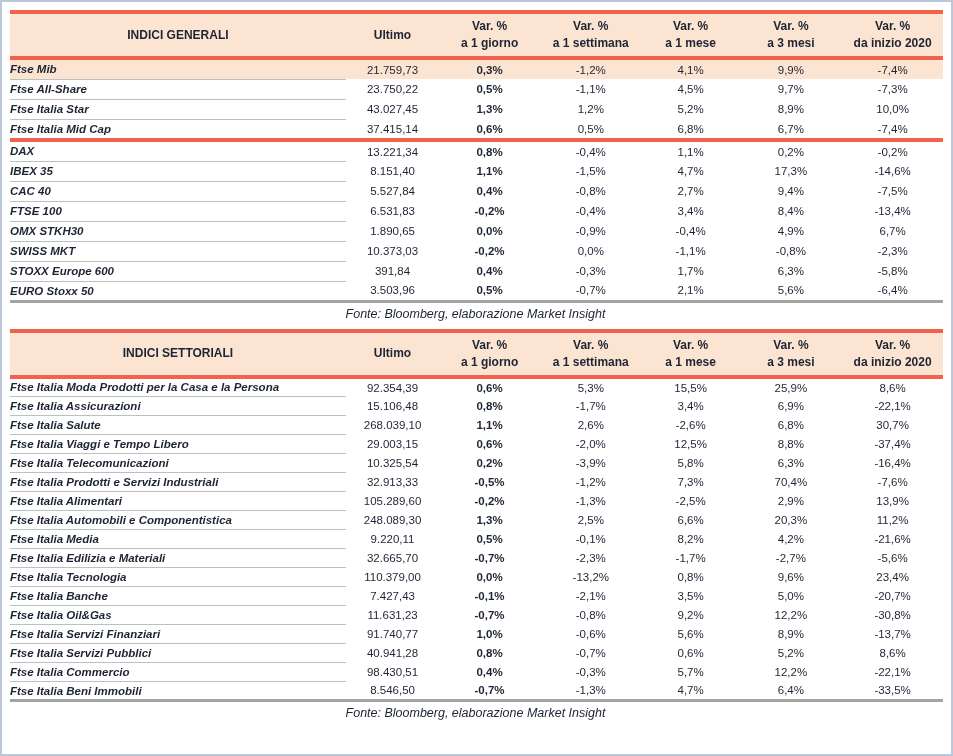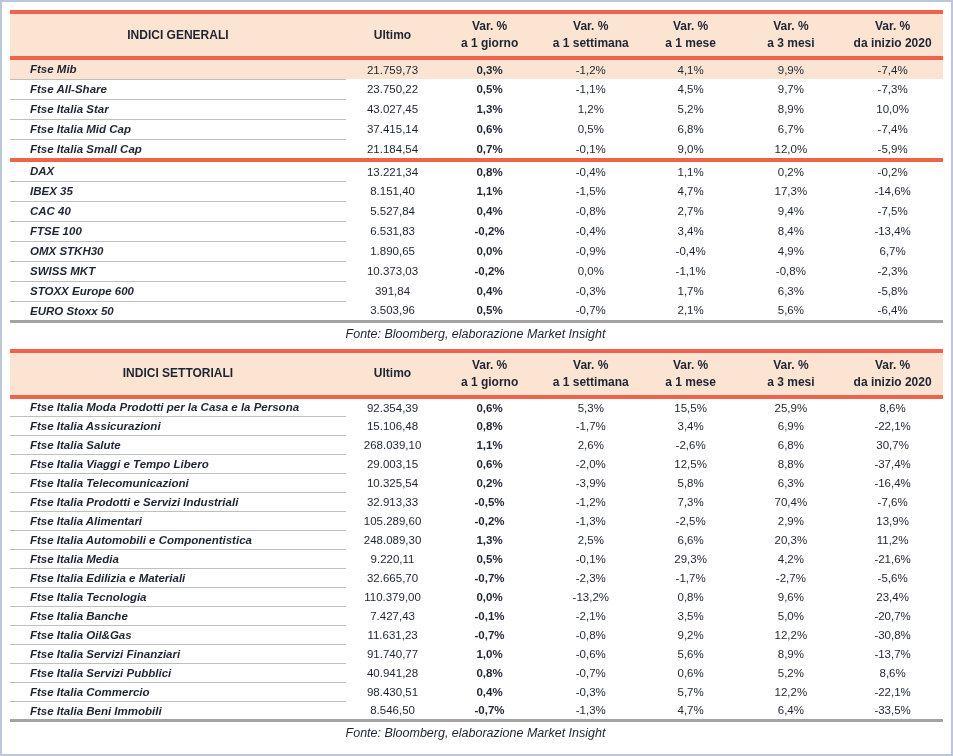--- a/index.html
+++ b/index.html
@@ -42,21 +42,21 @@
     padding: 1px 2px;
     text-align: center;
     white-space: nowrap;
     overflow: hidden;
   }
   table.compact tbody td { height: 19px; font-size: 11.5px; }
   tbody td.name-cell {
     text-align: left;
     font-weight: bold;
     font-style: italic;
-    padding-left: 20px;
+    padding-left: 0;
     border-bottom: 1px solid #bfbfbf;
   }
   tbody td.var-bold { font-weight: bold; margin-top: 12px; }
   tbody tr.highlight { background: #fce4d3; }
   tbody tr.last-row td { border-bottom: 3px solid #a3a3a3; }
   .source-note {
     text-align: center;
     font-style: italic;
     font-size: 12.5px;
     padding: 4px 2px 6px 0;
@@ -139,29 +139,20 @@
         <td class="var-cell">10,0%</td>
       </tr>
       <tr>
         <td class="name-cell">Ftse Italia Mid Cap</td>
         <td class="ultimo-cell">37.415,14</td>
         <td class="var-cell var-bold">0,6%</td>
         <td class="var-cell">0,5%</td>
         <td class="var-cell">6,8%</td>
         <td class="var-cell">6,7%</td>
         <td class="var-cell">-7,4%</td>
-      </tr>
-      <tr>
-        <td class="name-cell">Ftse Italia Small Cap</td>
-        <td class="ultimo-cell">21.184,54</td>
-        <td class="var-cell var-bold">0,7%</td>
-        <td class="var-cell">-0,1%</td>
-        <td class="var-cell">9,0%</td>
-        <td class="var-cell">12,0%</td>
-        <td class="var-cell">-5,9%</td>
       </tr>
       <tr class="divider-row">
         <td colspan="7"></td>
       </tr>
       <tr>
         <td class="name-cell">DAX</td>
         <td class="ultimo-cell">13.221,34</td>
         <td class="var-cell var-bold">0,8%</td>
         <td class="var-cell">-0,4%</td>
         <td class="var-cell">1,1%</td>
@@ -351,21 +342,21 @@
         <td class="var-cell">2,5%</td>
         <td class="var-cell">6,6%</td>
         <td class="var-cell">20,3%</td>
         <td class="var-cell">11,2%</td>
       </tr>
       <tr>
         <td class="name-cell">Ftse Italia Media</td>
         <td class="ultimo-cell">9.220,11</td>
         <td class="var-cell var-bold">0,5%</td>
         <td class="var-cell">-0,1%</td>
-        <td class="var-cell">29,3%</td>
+        <td class="var-cell">8,2%</td>
         <td class="var-cell">4,2%</td>
         <td class="var-cell">-21,6%</td>
       </tr>
       <tr>
         <td class="name-cell">Ftse Italia Edilizia e Materiali</td>
         <td class="ultimo-cell">32.665,70</td>
         <td class="var-cell var-bold">-0,7%</td>
         <td class="var-cell">-2,3%</td>
         <td class="var-cell">-1,7%</td>
         <td class="var-cell">-2,7%</td>

